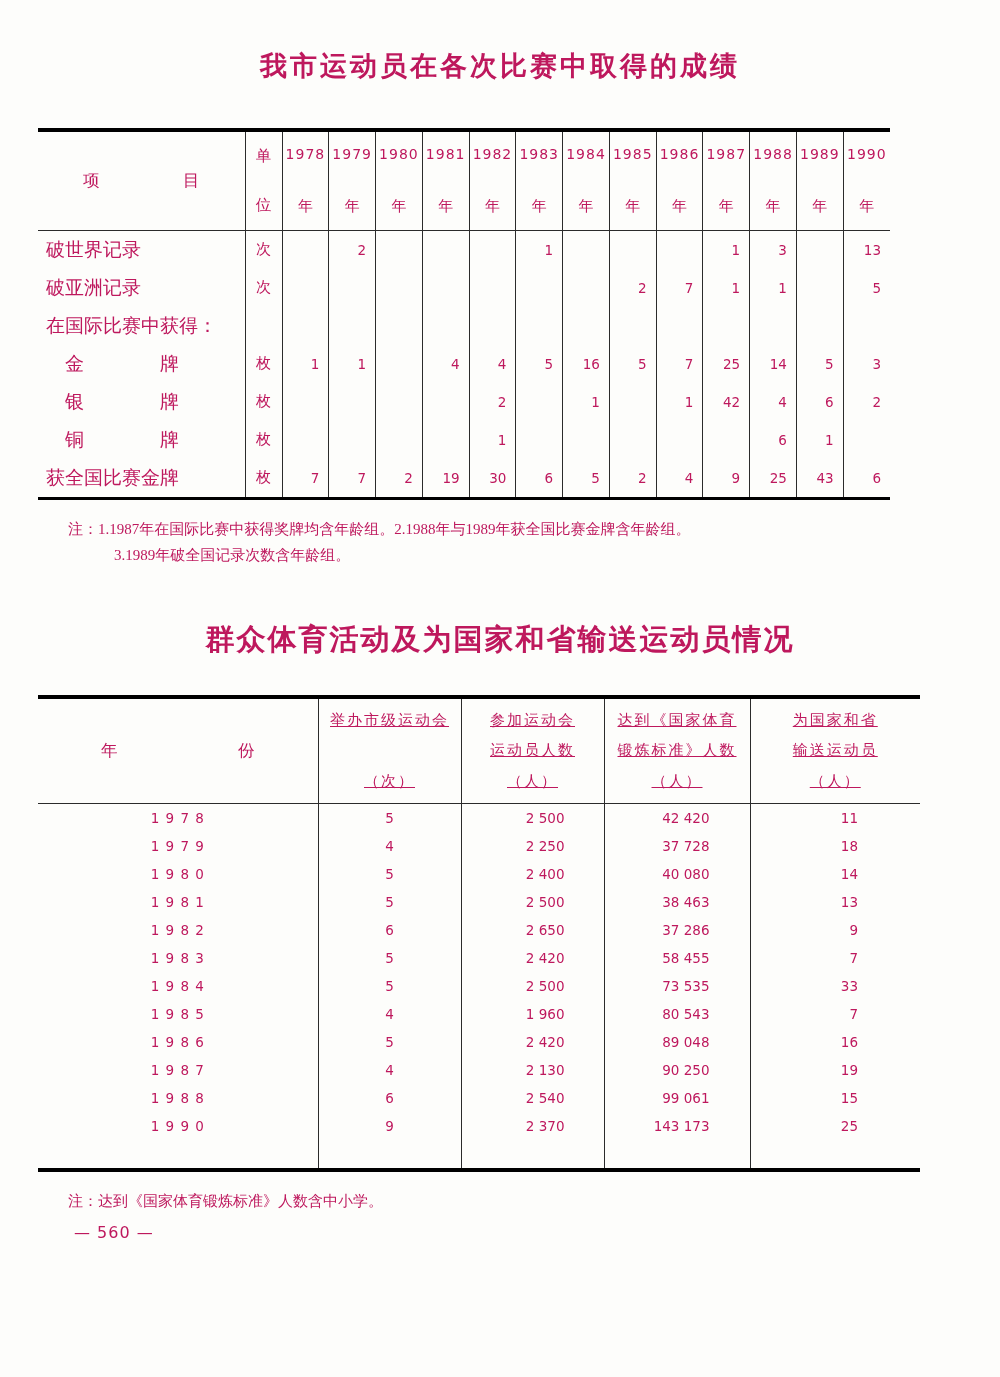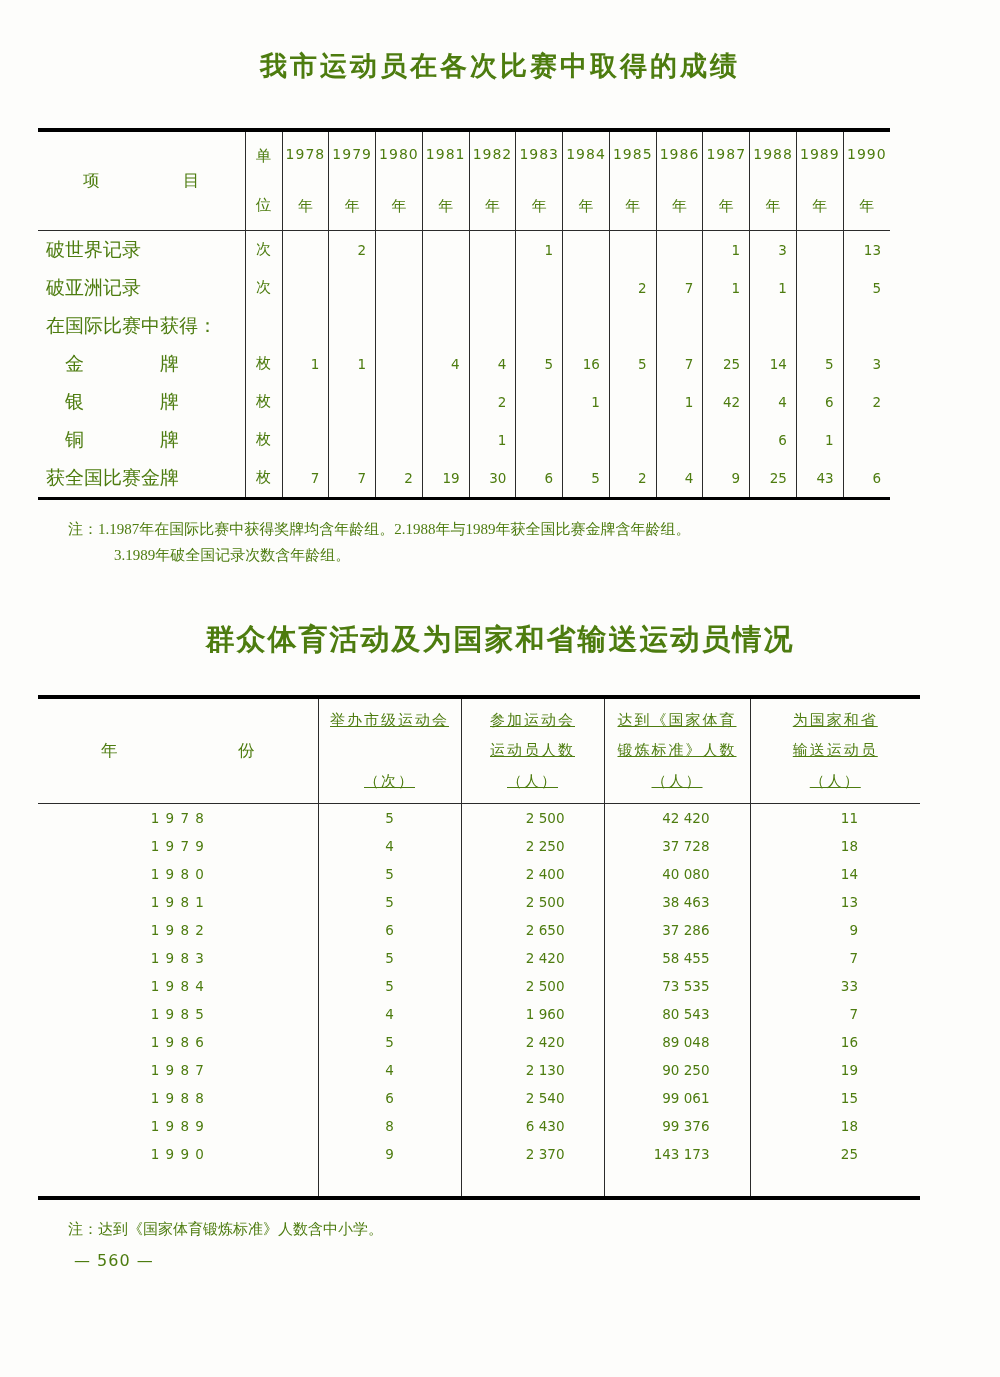--- a/index.html
+++ b/index.html
@@ -1,18 +1,18 @@
 <!DOCTYPE html>
 <html><head>
 <meta charset="utf-8">
 <style>
   html,body{margin:0;padding:0;background:#d9d9d9;}
   .page{
     width:1000px;height:1377px;margin:0 auto;position:relative;overflow:hidden;
-    background:#fdfdfb;color:#4d7c0f;
+    background:#fdfdfb;color:#be185d;
     font-family:"Liberation Serif","DejaVu Serif",serif;
   }
   
   .title1{
     margin:0;padding-top:50px;text-align:center;
     font-family:"Liberation Sans","DejaVu Sans",sans-serif;
     font-size:27px;font-weight:700;letter-spacing:3px;line-height:1.25;
   }
   .title2{
     margin:56px 0 0 0;text-align:center;
@@ -411,27 +411,20 @@
           <td class="c5">19</td>
         </tr>
         <tr>
           <td class="c1">1 9 8 8</td>
           <td class="c2">6</td>
           <td class="c3">2 540</td>
           <td class="c4">99 061</td>
           <td class="c5">15</td>
         </tr>
         <tr>
-          <td class="c1">1 9 8 9</td>
-          <td class="c2">8</td>
-          <td class="c3">6 430</td>
-          <td class="c4">99 376</td>
-          <td class="c5">18</td>
-        </tr>
-        <tr>
           <td class="c1">1 9 9 0</td>
           <td class="c2">9</td>
           <td class="c3">2 370</td>
           <td class="c4">143 173</td>
           <td class="c5">25</td>
         </tr>
         <tr class="spacer-row">
           <td class="c1"></td>
           <td class="c2"></td>
           <td class="c3"></td>

